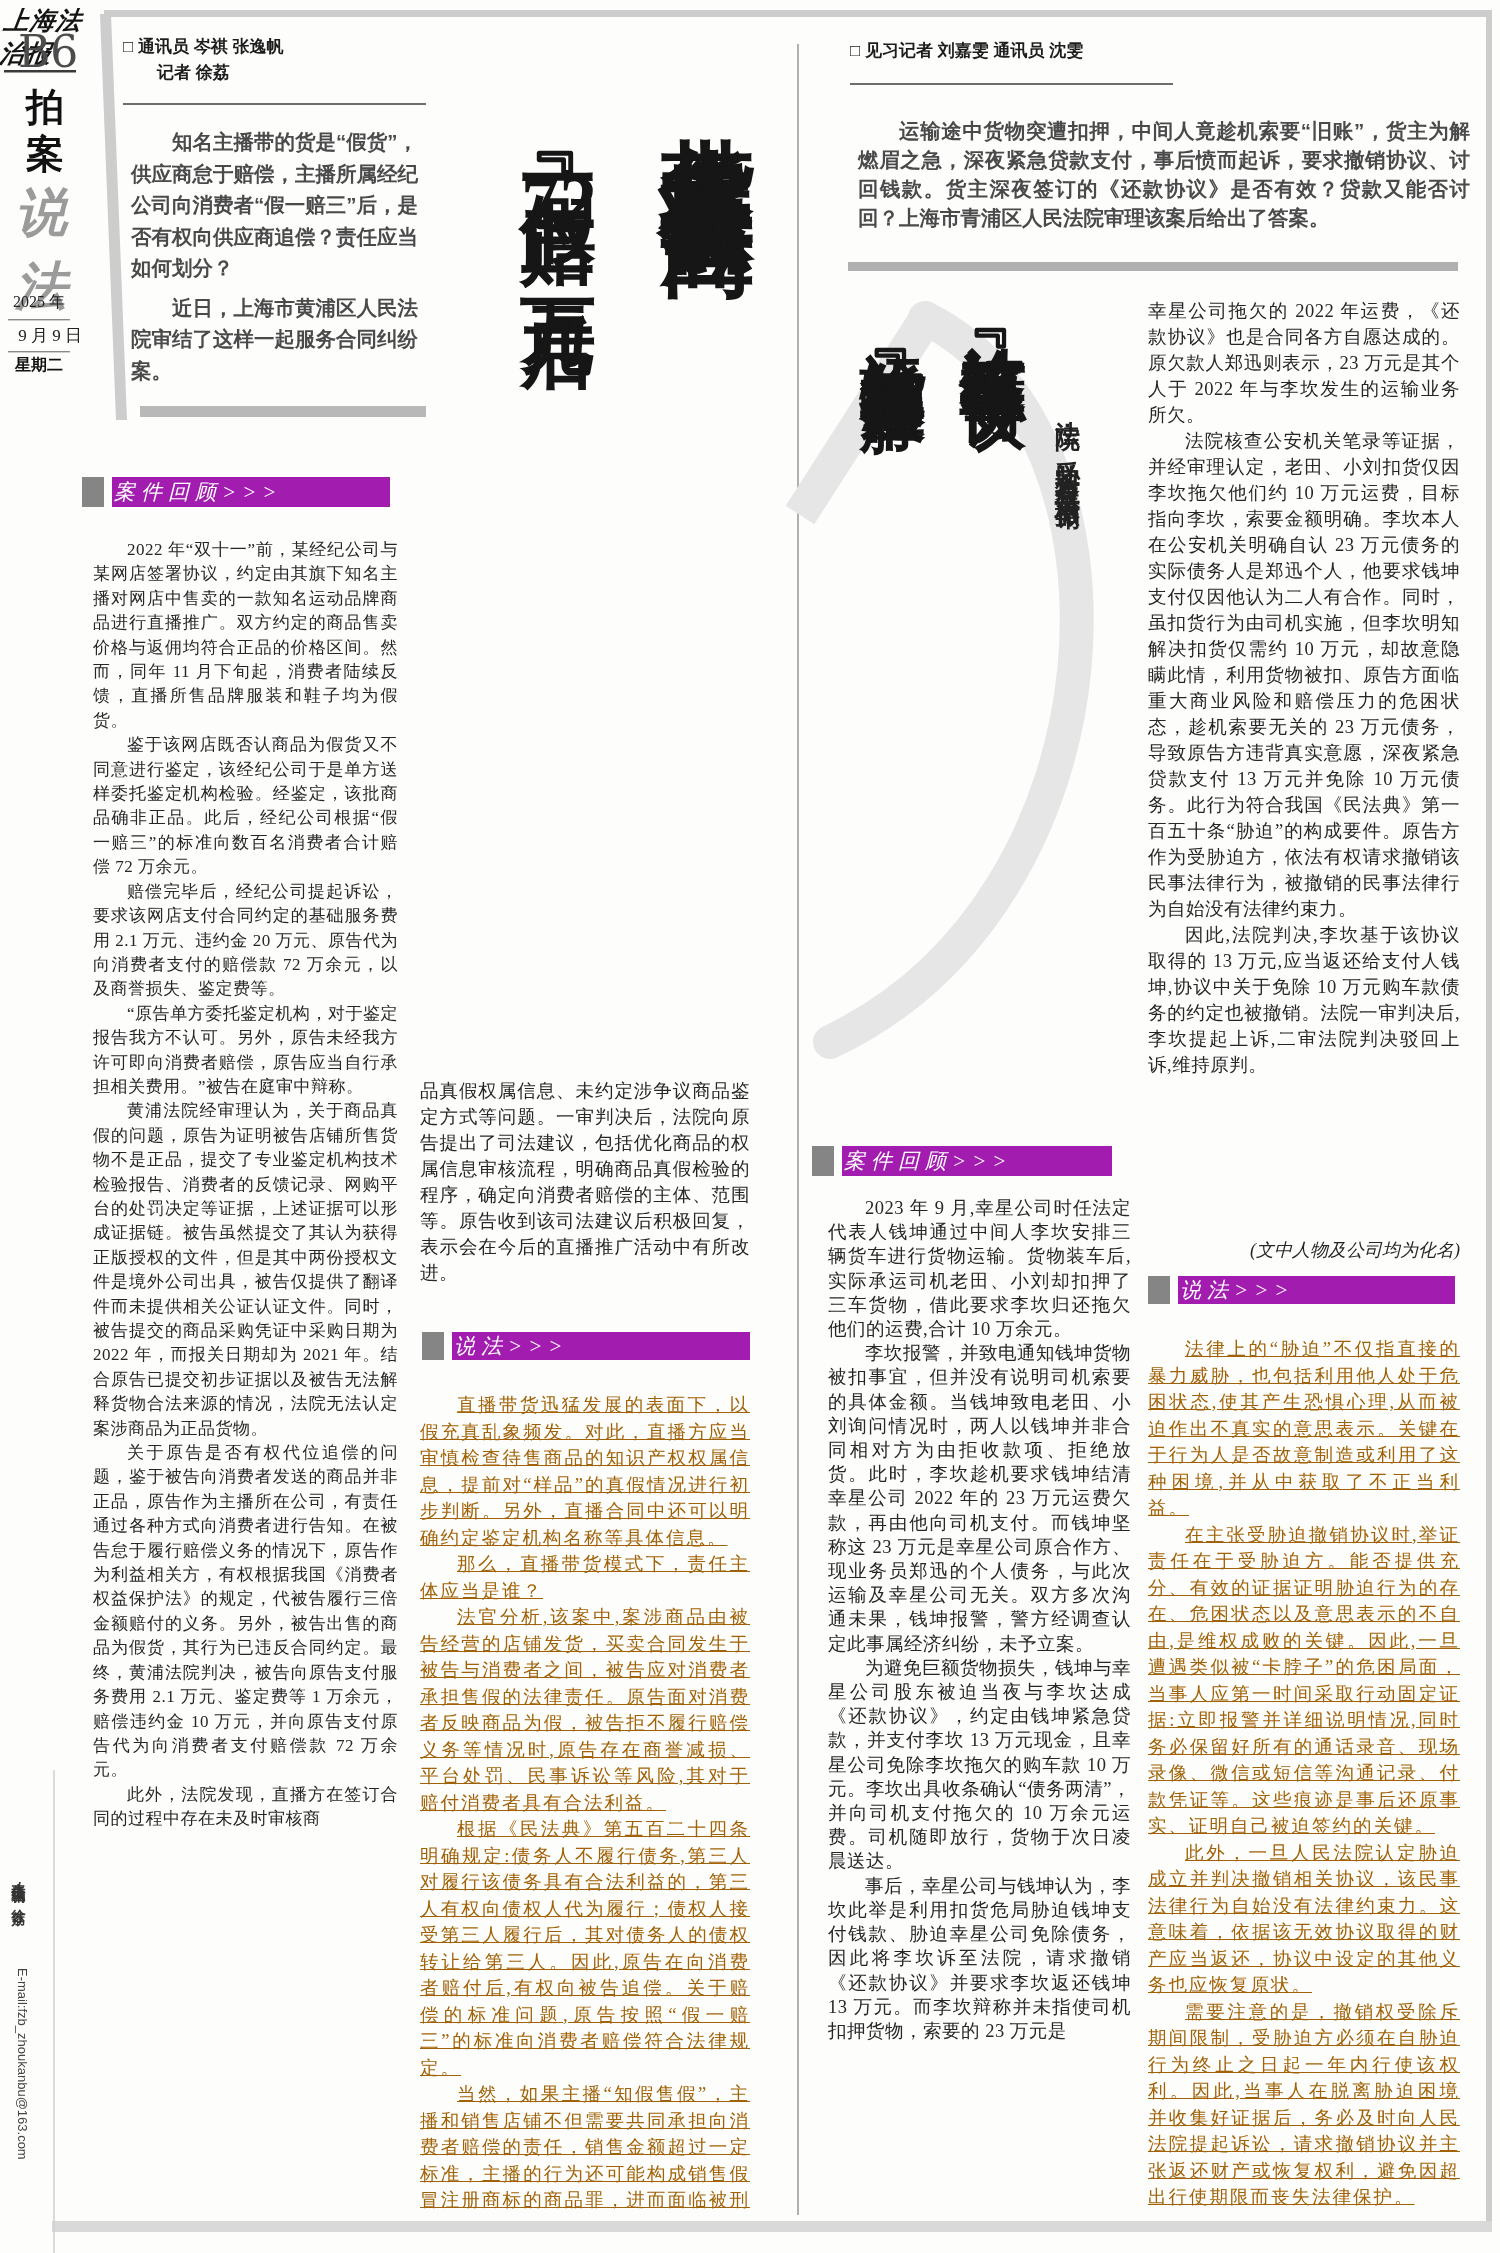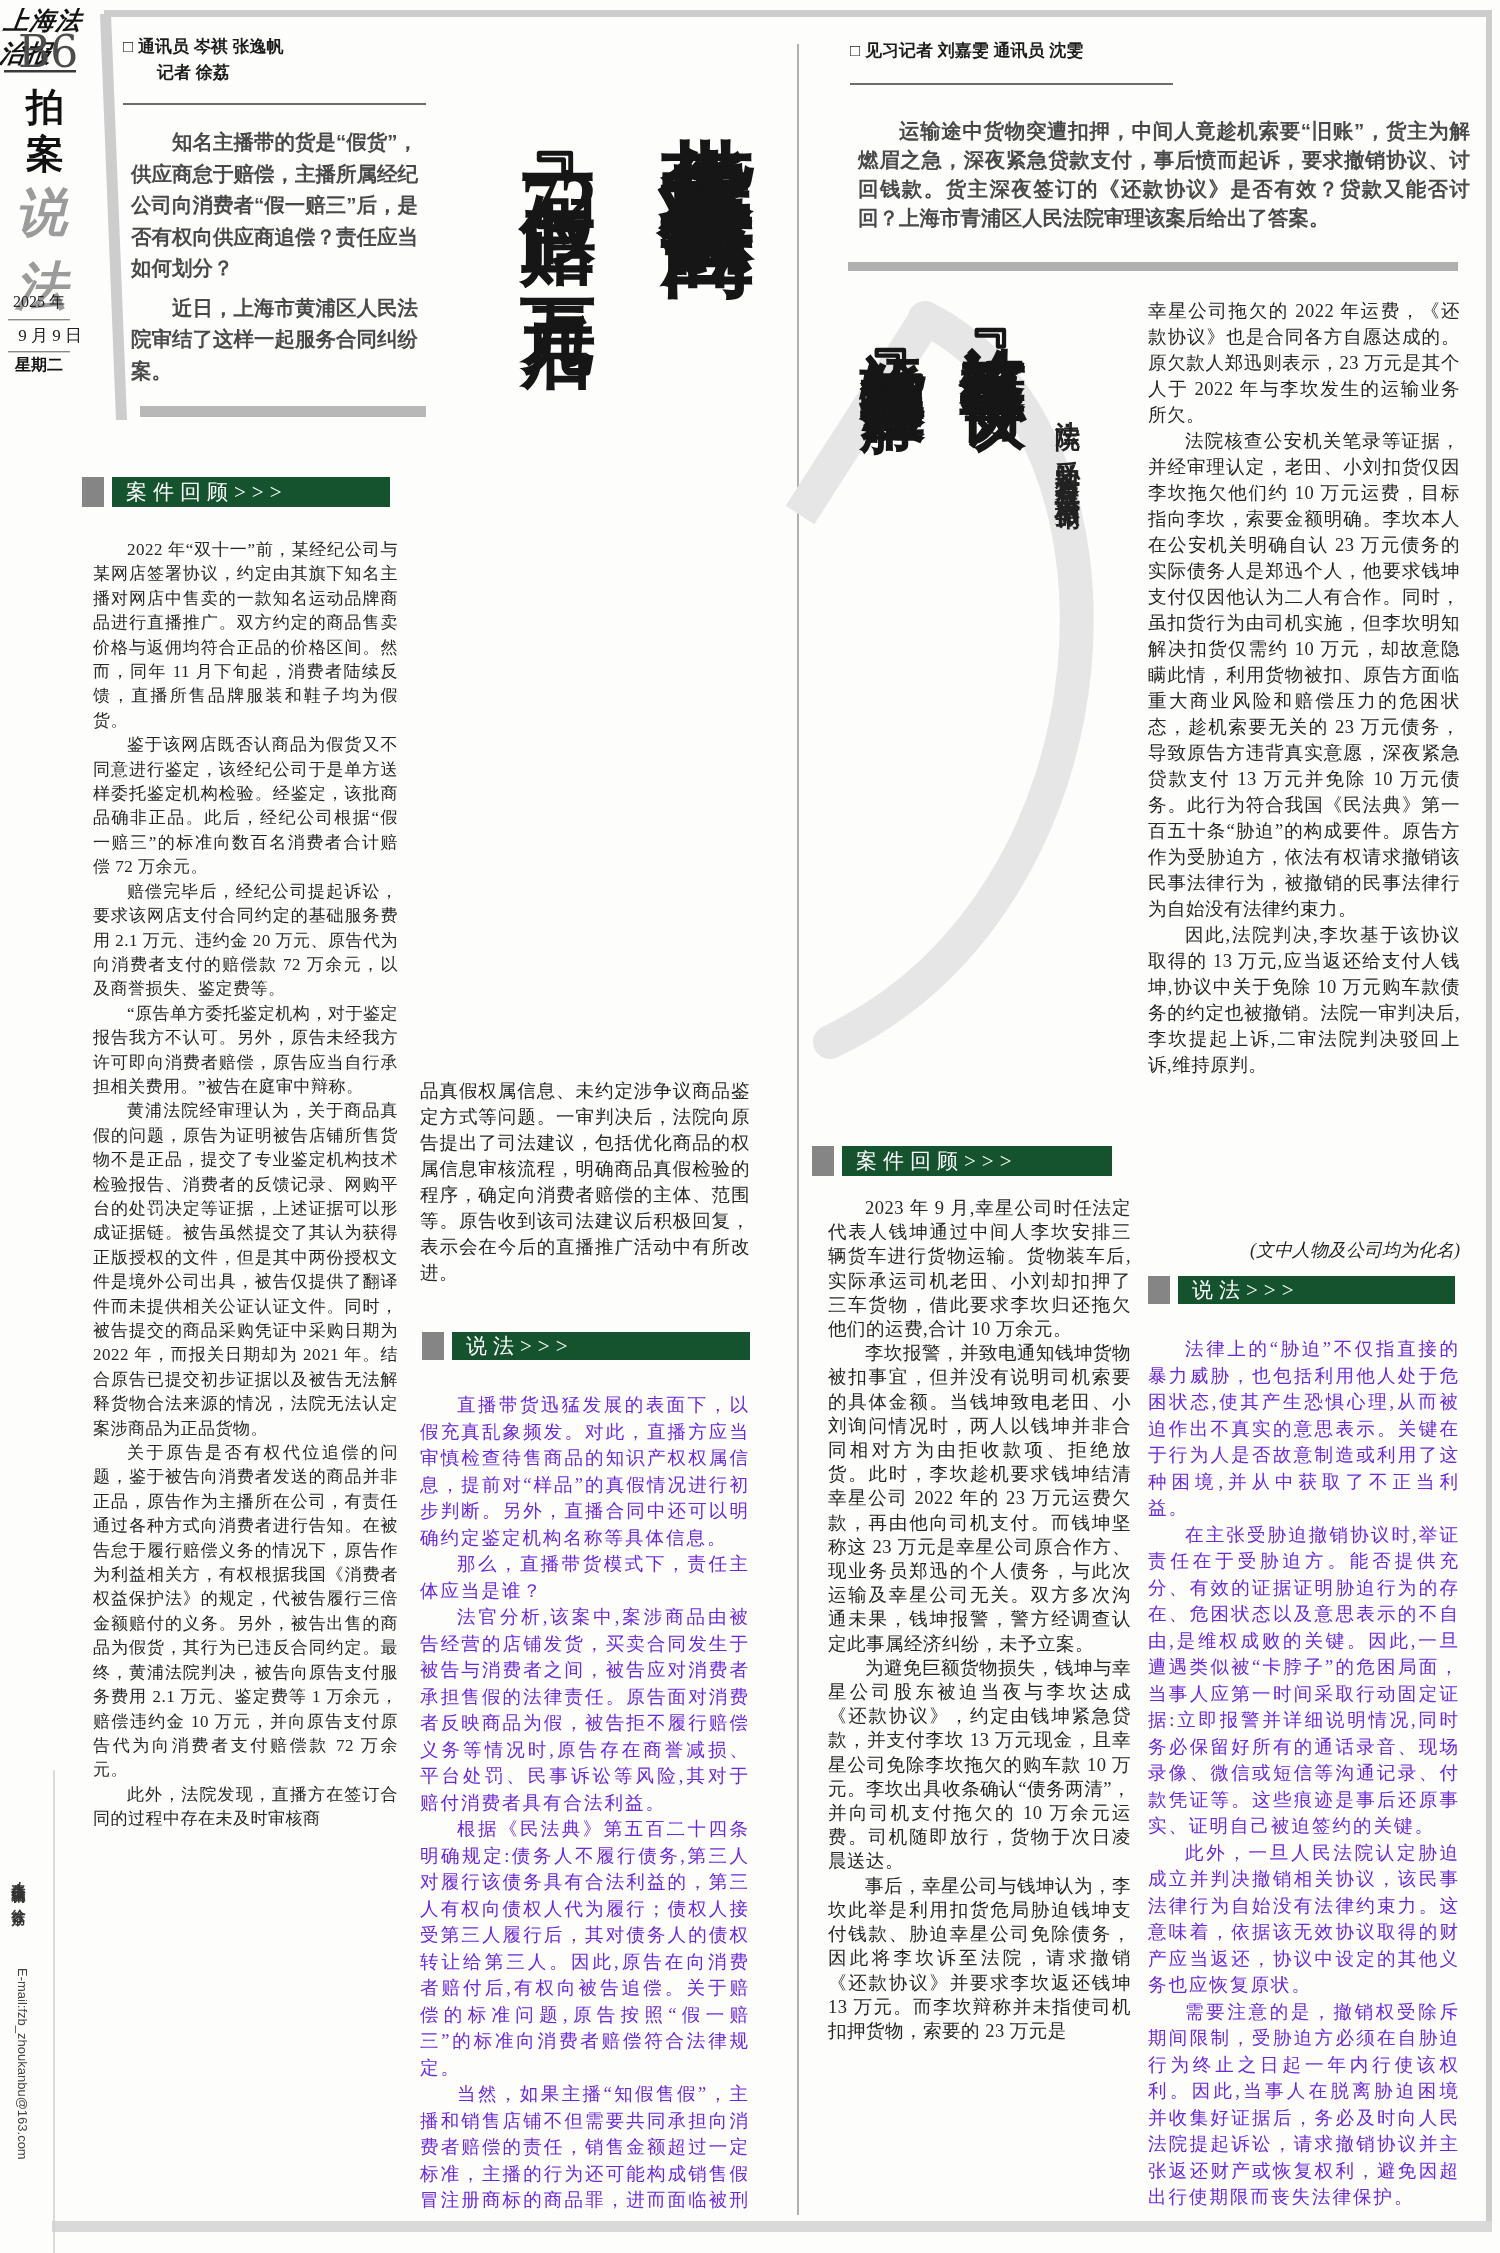--- a/index.html
+++ b/index.html
@@ -28,25 +28,25 @@
          white-space:nowrap;}
   
   .byline{font-family:"Liberation Sans","DejaVu Sans",sans-serif;font-weight:bold;
           font-size:17px;color:#1d1d1d;line-height:26px;}
   .lead{font-family:"Liberation Sans","DejaVu Sans",sans-serif;font-weight:bold;
         color:#4a4a4a;text-align:justify;}
   .lead p{margin:8px;text-indent:2em;}
   .bodycol{text-align:justify;overflow:hidden;}
   .bodycol p{margin:0;text-indent:2em;}
   .bodycol.contfirst p:first-child{text-indent:0;}
-  .shuofa{letter-spacing:2px;color:#6d28d9;}
+  .shuofa{letter-spacing:2px;color:#a16207;text-decoration:underline;}
   .sec-header{display:flex;align-items:stretch;height:30px;}
   .sec-header .sq{width:22px;background:#858585;margin-right:8px;}
-  .sec-header .bar{flex:1;background:#14532d;color:#fff;
-                   font-size:21px;line-height:30px;padding-left:14px;letter-spacing:6px;}
+  .sec-header .bar{flex:1;background:#a21caf;color:#fff;font-style:italic;
+                   font-size:21px;line-height:30px;padding-left:2px;letter-spacing:6px;}
   .vert{writing-mode:vertical-rl;font-weight:900;color:#161616;
         font-family:"Liberation Serif","DejaVu Serif",serif;}
   .tcy{text-combine-upright:all;}
   .note{font-style:italic;text-align:right;margin:0;}
 </style>
 </head>
 <body>
 
 <div class="page">
 

